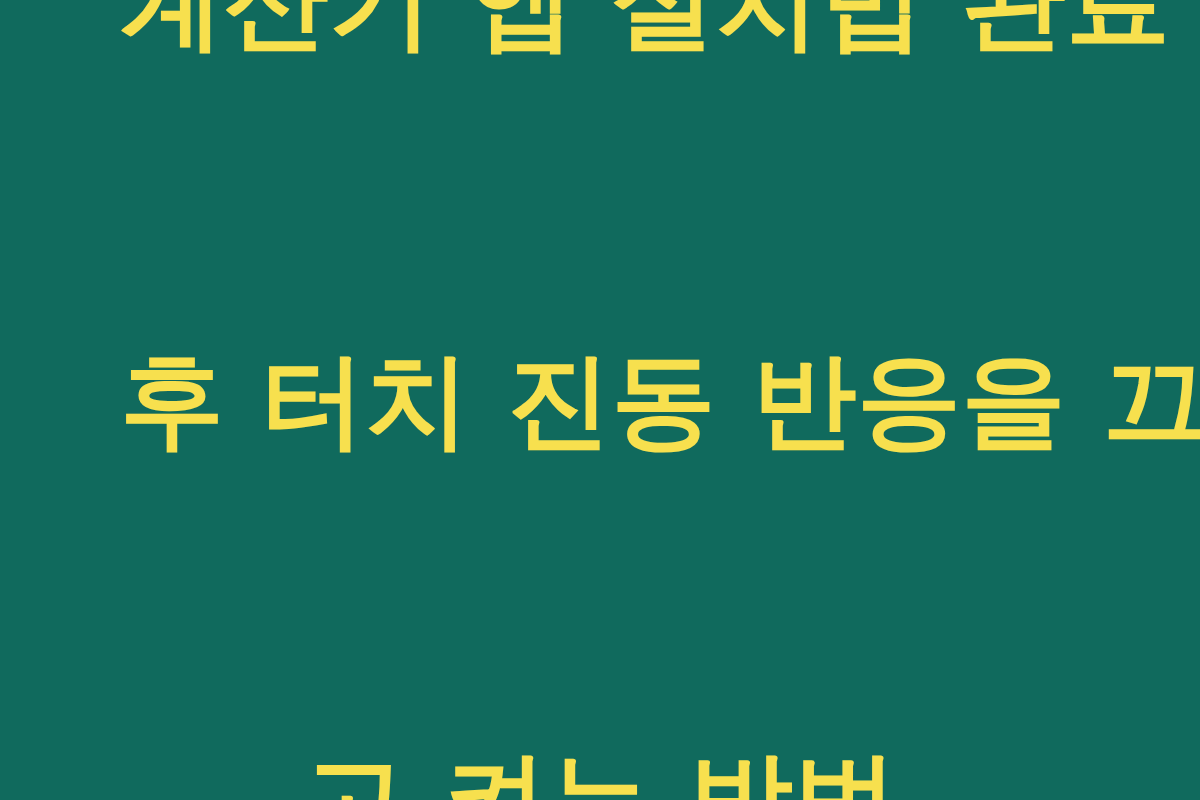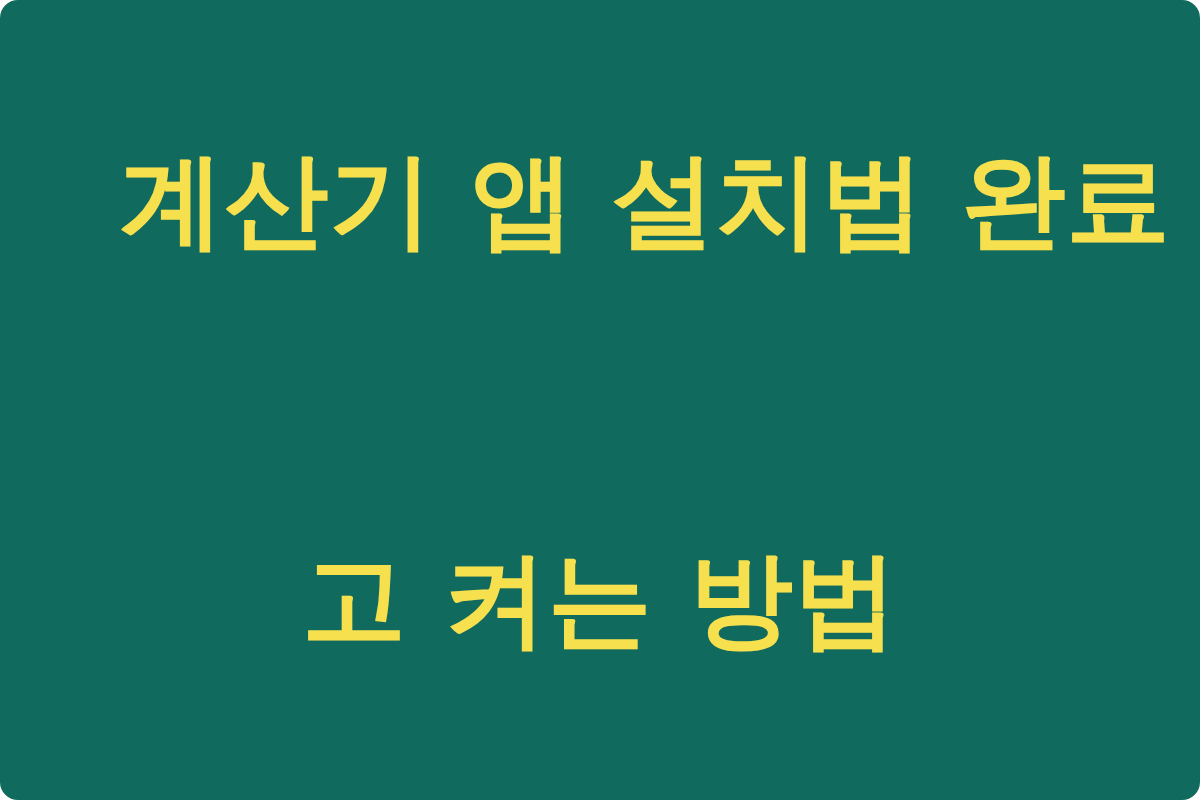--- a/index.html
+++ b/index.html
@@ -43,18 +43,19 @@
   }
 
   .headline .line {
     display: block;
     white-space: nowrap;
   }
 </style>
 </head>
 <body>
 
-<div class="banner" style="background-color: rgb(16, 106, 93); border-radius: 18px;">
+<div class="banner" style="background-color: rgb(16, 106, 93);">
   <h1 class="headline" style="color: rgb(247, 224, 78);">
     <span class="line">계산기 앱 설치법 완료</span>
+    <span class="line">후 터치 진동 반응을 끄</span>
     <span class="line">고 켜는 방법</span>
   </h1>
 </div>
 
 </body></html>

